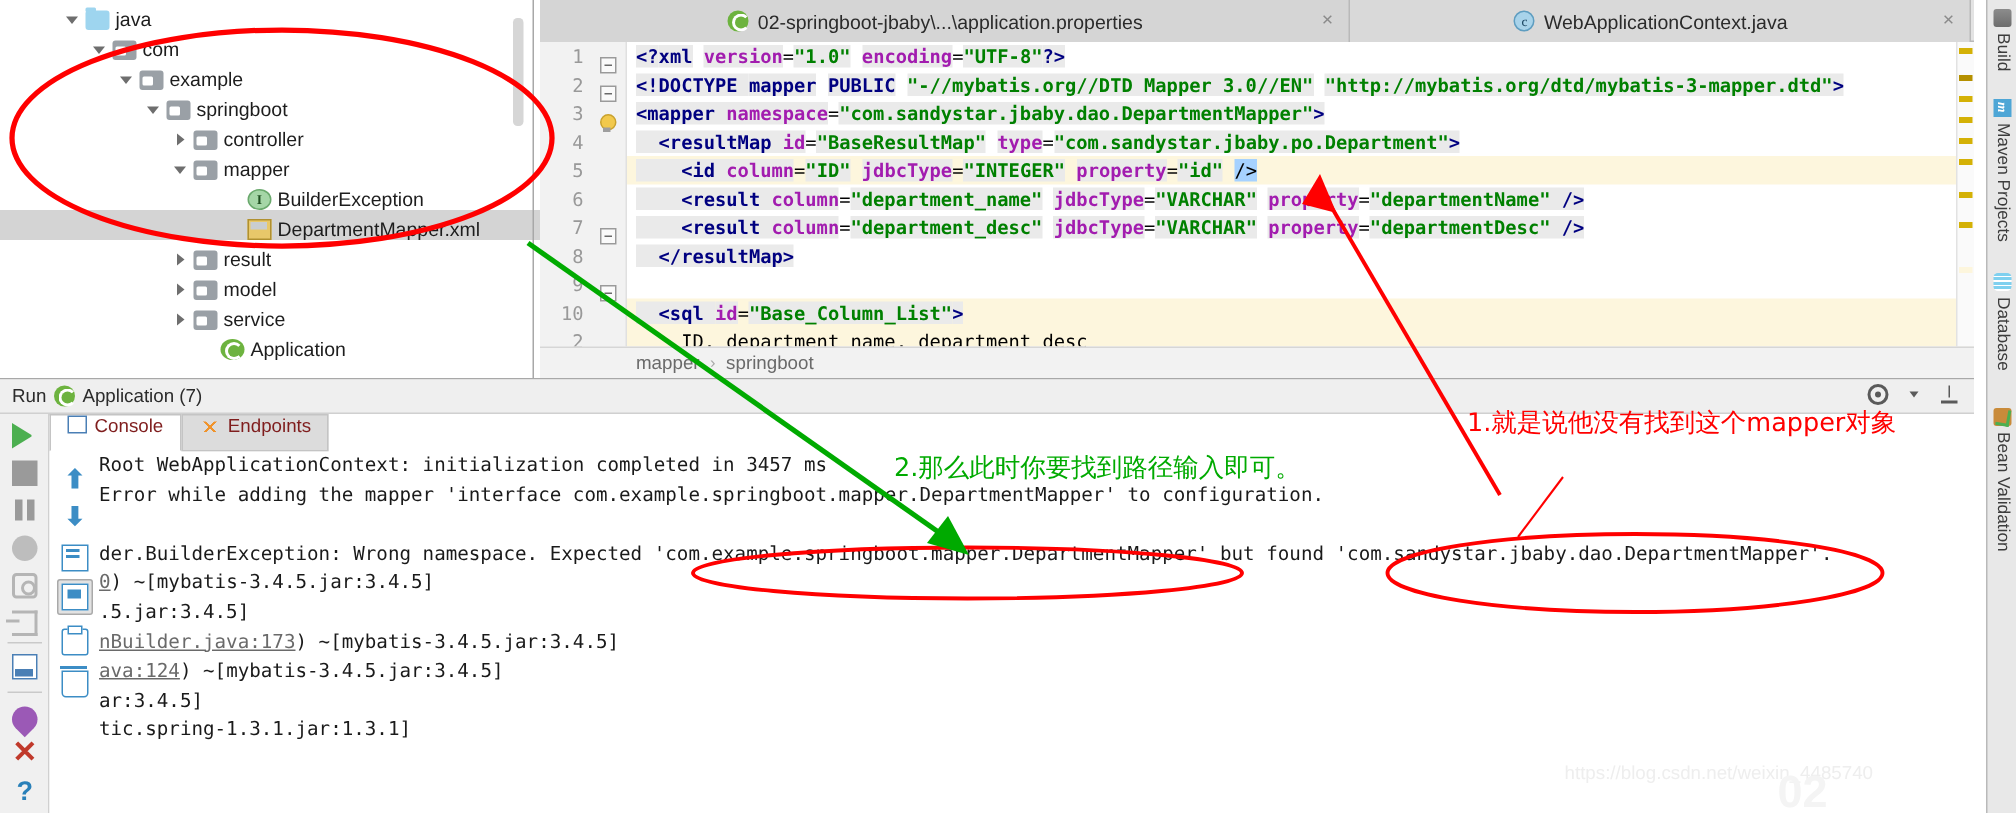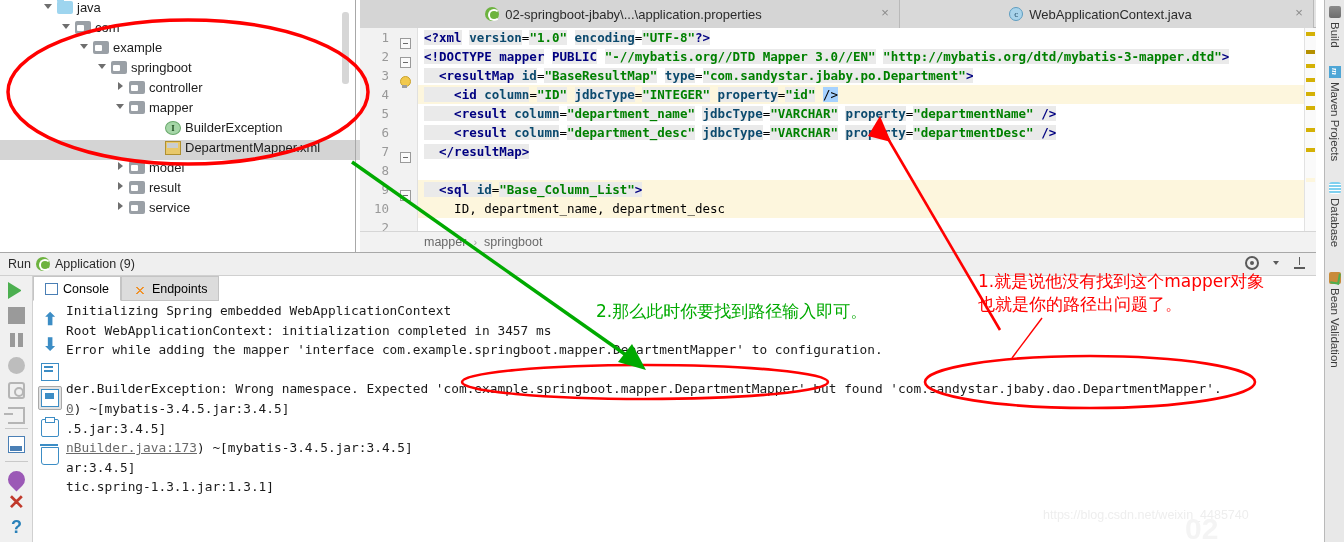--- a/index.html
+++ b/index.html
@@ -18,21 +18,21 @@
 
   
   .tree-pane {
     position: absolute; left: 0; top: 0; width: 360px; height: 252px;
     background: #ffffff;
     overflow: hidden;
   }
   .tree-row {
     position: relative;
     height: 20px;
-    display: flex; align-items: flex-start;
+    display: flex; align-items: flex-end;
     font-size: 13px; color: #1d1d1d;
     white-space: nowrap;
   }
   .tree-row.selected { background: #d4d4d4; }
   .arrow {
     width: 13px; height: 13px; flex: 0 0 13px;
     position: relative; margin-right: 2px;
   }
   .arrow.down::before {
     content: ""; position: absolute; left: 2px; top: 4px;
@@ -129,21 +129,21 @@
     position: absolute; left: 58px; top: 28px; width: 898px; height: 203px;
     overflow: hidden;
     font-family: "DejaVu Sans Mono", monospace;
     font-size: 12.5px;
   }
   .code .cl {
     height: 19px; line-height: 19px; white-space: pre; padding-left: 6px;
   }
   .code .cl.hl { background: #fdf6dd; }
   .tagc { color: #000080; font-weight: bold; }
-  .attr { color: #0c4a6e; font-weight: bold; }
+  .attr { color: #a21caf; font-weight: bold; }
   .val  { color: #008000; font-weight: bold; }
   .plain{ color: #000000; }
   .bgdim{ background: #eaeaea; }
   .selblk { background: #a6d2ff; }
 
   .breadcrumb {
     position: absolute; left: 0; bottom: 0; width: 956px; height: 21px;
     background: #f2f2f2; border-top: 1px solid #d6d6d6;
     display: flex; align-items: center; padding-left: 64px; gap: 7px;
     font-size: 12.5px; color: #6a6a6a;
@@ -194,22 +194,22 @@
   .gear::after{content:"";position:absolute;left:3px;top:3px;width:4px;height:4px;border-radius:50%;background:#5a5a5a;}
   .caretd { width:0;height:0;border-left:3px solid transparent;border-right:3px solid transparent;border-top:4px solid #5a5a5a; align-self:center;}
   .dlicon { width:13px;height:13px; position:relative;}
   .dlicon::before{content:"";position:absolute;left:6px;top:0;width:1px;height:8px;background:#5a5a5a;}
   .dlicon::after{content:"";position:absolute;left:1px;top:10px;width:11px;height:2px;background:#5a5a5a;}
 
   .run-tabs {
     position:absolute; left:33px; top:23px; height:25px; display:flex; align-items:flex-end;
   }
   .run-tab {
-    height:25px; display:flex; align-items:center; gap:5px; padding:0 11px;
-    font-size:12.5px; color:#000000; border:1px solid transparent;
+    height:25px; display:flex; align-items:flex-start; gap:5px; padding:0 11px;
+    font-size:12.5px; color:#7f1d1d; border:1px solid transparent;
   }
   .run-tab.active { background:#ffffff; border:1px solid #c4c4c4; border-bottom-color:#ffffff;}
   .run-tab.inactive { background:#dcdcdc; border:1px solid #c4c4c4;}
   .ic-console { width:13px;height:12px;border:1.5px solid #4a7fb5;background:#ffffff;}
   .ic-endpoints { width:14px;height:12px; position:relative;}
   .ic-endpoints::before{content:"";position:absolute;left:0;bottom:1px;width:14px;height:7px;
     background: linear-gradient(45deg, transparent 45%, #f0932b 45%, #f0932b 55%, transparent 55%),
                 linear-gradient(-45deg, transparent 45%, #f0932b 45%, #f0932b 55%, transparent 55%);}
 
   .run-left-tools {
@@ -327,33 +327,39 @@
         <div class="tree-row selected">
           <span style="display: inline-block; flex: 0 0 150px; height: 1px;"></span>
           <span class="arrow none"></span>
           <span class="ic ic-xml"></span>
           <span>DepartmentMapper.xml</span>
         </div>
         <div class="tree-row">
           <span style="display: inline-block; flex: 0 0 114px; height: 1px;"></span>
           <span class="arrow right"></span>
           <span class="ic ic-folder-grey"></span>
-          <span>model</span>
+          <span>result</span>
         </div>
         <div class="tree-row">
           <span style="display: inline-block; flex: 0 0 114px; height: 1px;"></span>
           <span class="arrow right"></span>
           <span class="ic ic-folder-grey"></span>
-          <span>result</span>
+          <span>model</span>
         </div>
         <div class="tree-row">
           <span style="display: inline-block; flex: 0 0 114px; height: 1px;"></span>
           <span class="arrow right"></span>
           <span class="ic ic-folder-grey"></span>
           <span>service</span>
+        </div>
+        <div class="tree-row">
+          <span style="display: inline-block; flex: 0 0 132px; height: 1px;"></span>
+          <span class="arrow none"></span>
+          <span class="ic ic-spring"></span>
+          <span>Application</span>
         </div>
       </div>
     <div class="tree-scroll-thumb"></div>
   </div>
   <div class="tree-pane-sep"></div>
 
   <div class="editor-pane">
 
     <div class="tabbar">
       <div class="tab first">
@@ -386,20 +392,21 @@
       <div class="fold" style="top:29px;"></div>
       <div class="bulb" style="top:48px;"></div>
       <div class="fold" style="top:124px;"></div>
       <div class="fold" style="top:162px;"></div>
     </div>
 
     <div class="code">
       <div id="code-lines">
           <div class="cl"><span class="tagc bgdim">&lt;?</span><span class="tagc bgdim">xml</span><span class="plain"> </span><span class="attr bgdim">version</span><span class="plain">=</span><span class="val bgdim">"1.0"</span><span class="plain"> </span><span class="attr bgdim">encoding</span><span class="plain">=</span><span class="val bgdim">"UTF-8"</span><span class="tagc bgdim">?&gt;</span></div>
           <div class="cl"><span class="tagc bgdim">&lt;!DOCTYPE </span><span class="tagc bgdim">mapper</span><span class="plain"> </span><span class="tagc bgdim">PUBLIC</span><span class="plain"> </span><span class="val bgdim">"-//mybatis.org//DTD Mapper 3.0//EN"</span><span class="plain"> </span><span class="val bgdim">"http://mybatis.org/dtd/mybatis-3-mapper.dtd"</span><span class="tagc bgdim">&gt;</span></div>
+          <div class="cl"><span class="tagc bgdim">&lt;mapper </span><span class="attr bgdim">namespace</span><span class="plain">=</span><span class="val bgdim">"com.sandystar.jbaby.dao.DepartmentMapper"</span><span class="tagc bgdim">&gt;</span></div>
           <div class="cl"><span class="tagc bgdim">  &lt;resultMap </span><span class="attr bgdim">id</span><span class="plain">=</span><span class="val bgdim">"BaseResultMap"</span><span class="plain"> </span><span class="attr bgdim">type</span><span class="plain">=</span><span class="val bgdim">"com.sandystar.jbaby.po.Department"</span><span class="tagc bgdim">&gt;</span></div>
           <div class="cl hl"><span class="tagc bgdim">    &lt;id </span><span class="attr bgdim">column</span><span class="plain">=</span><span class="val bgdim">"ID"</span><span class="plain"> </span><span class="attr bgdim">jdbcType</span><span class="plain">=</span><span class="val bgdim">"INTEGER"</span><span class="plain"> </span><span class="attr bgdim">property</span><span class="plain">=</span><span class="val bgdim">"id"</span><span class="plain"> </span><span class="selblk">/&gt;</span></div>
           <div class="cl"><span class="tagc bgdim">    &lt;result </span><span class="attr bgdim">column</span><span class="plain">=</span><span class="val bgdim">"department_name"</span><span class="plain"> </span><span class="attr bgdim">jdbcType</span><span class="plain">=</span><span class="val bgdim">"VARCHAR"</span><span class="plain"> </span><span class="attr bgdim">property</span><span class="plain">=</span><span class="val bgdim">"departmentName"</span><span class="tagc bgdim"> /&gt;</span></div>
           <div class="cl"><span class="tagc bgdim">    &lt;result </span><span class="attr bgdim">column</span><span class="plain">=</span><span class="val bgdim">"department_desc"</span><span class="plain"> </span><span class="attr bgdim">jdbcType</span><span class="plain">=</span><span class="val bgdim">"VARCHAR"</span><span class="plain"> </span><span class="attr bgdim">property</span><span class="plain">=</span><span class="val bgdim">"departmentDesc"</span><span class="tagc bgdim"> /&gt;</span></div>
           <div class="cl"><span class="tagc bgdim">  &lt;/resultMap&gt;</span></div>
           <div class="cl"><span class="plain"></span></div>
           <div class="cl hl"><span class="tagc bgdim">  &lt;sql </span><span class="attr bgdim">id</span><span class="plain">=</span><span class="val bgdim">"Base_Column_List"</span><span class="tagc bgdim">&gt;</span></div>
           <div class="cl hl"><span class="plain">    ID, department_name, department_desc</span></div>
         </div>
     </div>
@@ -440,21 +447,21 @@
       <span class="rail-ic bean"></span>
       <span>Bean Validation</span>
     </div>
   </div>
 
   <div class="run-pane">
 
     <div class="run-header">
       <span>Run</span>
       <span class="leaf"></span>
-      <span>Application (9)</span>
+      <span>Application (7)</span>
       <span class="run-header-right">
         <span class="gear"></span>
         <span class="caretd"></span>
         <span class="dlicon"></span>
       </span>
     </div>
 
     <div class="run-left-tools">
       <span class="tbtn t-run" style="top:6px;"></span>
       <span class="tbtn t-stop" style="top:31px;"></span>
@@ -486,28 +493,28 @@
       <span class="cbtn arrow-down" style="top:35px;">⬇</span>
       <span class="cbtn c-wrap" style="top:62px;"></span>
       <span class="btn-box" style="top:85px;"></span>
       <span class="cbtn c-save" style="top:88px;"></span>
       <span class="cbtn c-print" style="top:118px;"></span>
       <span class="cbtn c-trash" style="top:146px;"></span>
     </div>
 
     <div class="console">
       <div id="console-lines">
-          <div class="line">Initializing Spring embedded WebApplicationContext</div>
           <div class="line">Root WebApplicationContext: initialization completed in 3457 ms</div>
           <div class="line">Error while adding the mapper 'interface com.example.springboot.mapper.DepartmentMapper' to configuration.</div>
           <div class="line"></div>
           <div class="line">der.BuilderException: Wrong namespace. Expected 'com.example.springboot.mapper.DepartmentMapper' but found 'com.sandystar.jbaby.dao.DepartmentMapper'.</div>
           <div class="line"><span class="link">0</span><span>) ~[mybatis-3.4.5.jar:3.4.5]</span></div>
           <div class="line">.5.jar:3.4.5]</div>
           <div class="line"><span class="link">nBuilder.java:173</span><span>) ~[mybatis-3.4.5.jar:3.4.5]</span></div>
+          <div class="line"><span class="link">ava:124</span><span>) ~[mybatis-3.4.5.jar:3.4.5]</span></div>
           <div class="line">ar:3.4.5]</div>
           <div class="line">tic.spring-1.3.1.jar:1.3.1]</div>
         </div>
     </div>
   </div>
 
   <svg class="anno-svg">
 
     <ellipse cx="188" cy="92" rx="180" ry="72" fill="none" stroke="#ff0000" stroke-width="3.5"></ellipse>
 
@@ -518,18 +525,17 @@
     <line x1="1000" y1="330" x2="880" y2="125" stroke="#ff0000" stroke-width="2.6"></line>
     <polygon points="880,116 891,142 868,136" fill="#ff0000"></polygon>
 
     <line x1="1012" y1="358" x2="1042" y2="318" stroke="#ff0000" stroke-width="1.4"></line>
 
     <line x1="352" y1="162" x2="636" y2="362" stroke="#00aa00" stroke-width="3.4"></line>
     <polygon points="646,370 618,362 632,344" fill="#00aa00"></polygon>
   </svg>
 
   <div class="anno-text anno-red" style="left:978px; top:270px;">1.就是说他没有找到这个mapper对象</div>
-  <div class="anno-text anno-red" style="left:978px; top:293px;">也就是你的路径出问题了。</div>
   <div class="anno-text anno-green" style="left:596px; top:300px;">2.那么此时你要找到路径输入即可。</div>
 
   <div class="watermark">https://blog.csdn.net/weixin_4485740</div>
   <div class="watermark-big">02</div>
 </div>
 
 </body></html>

